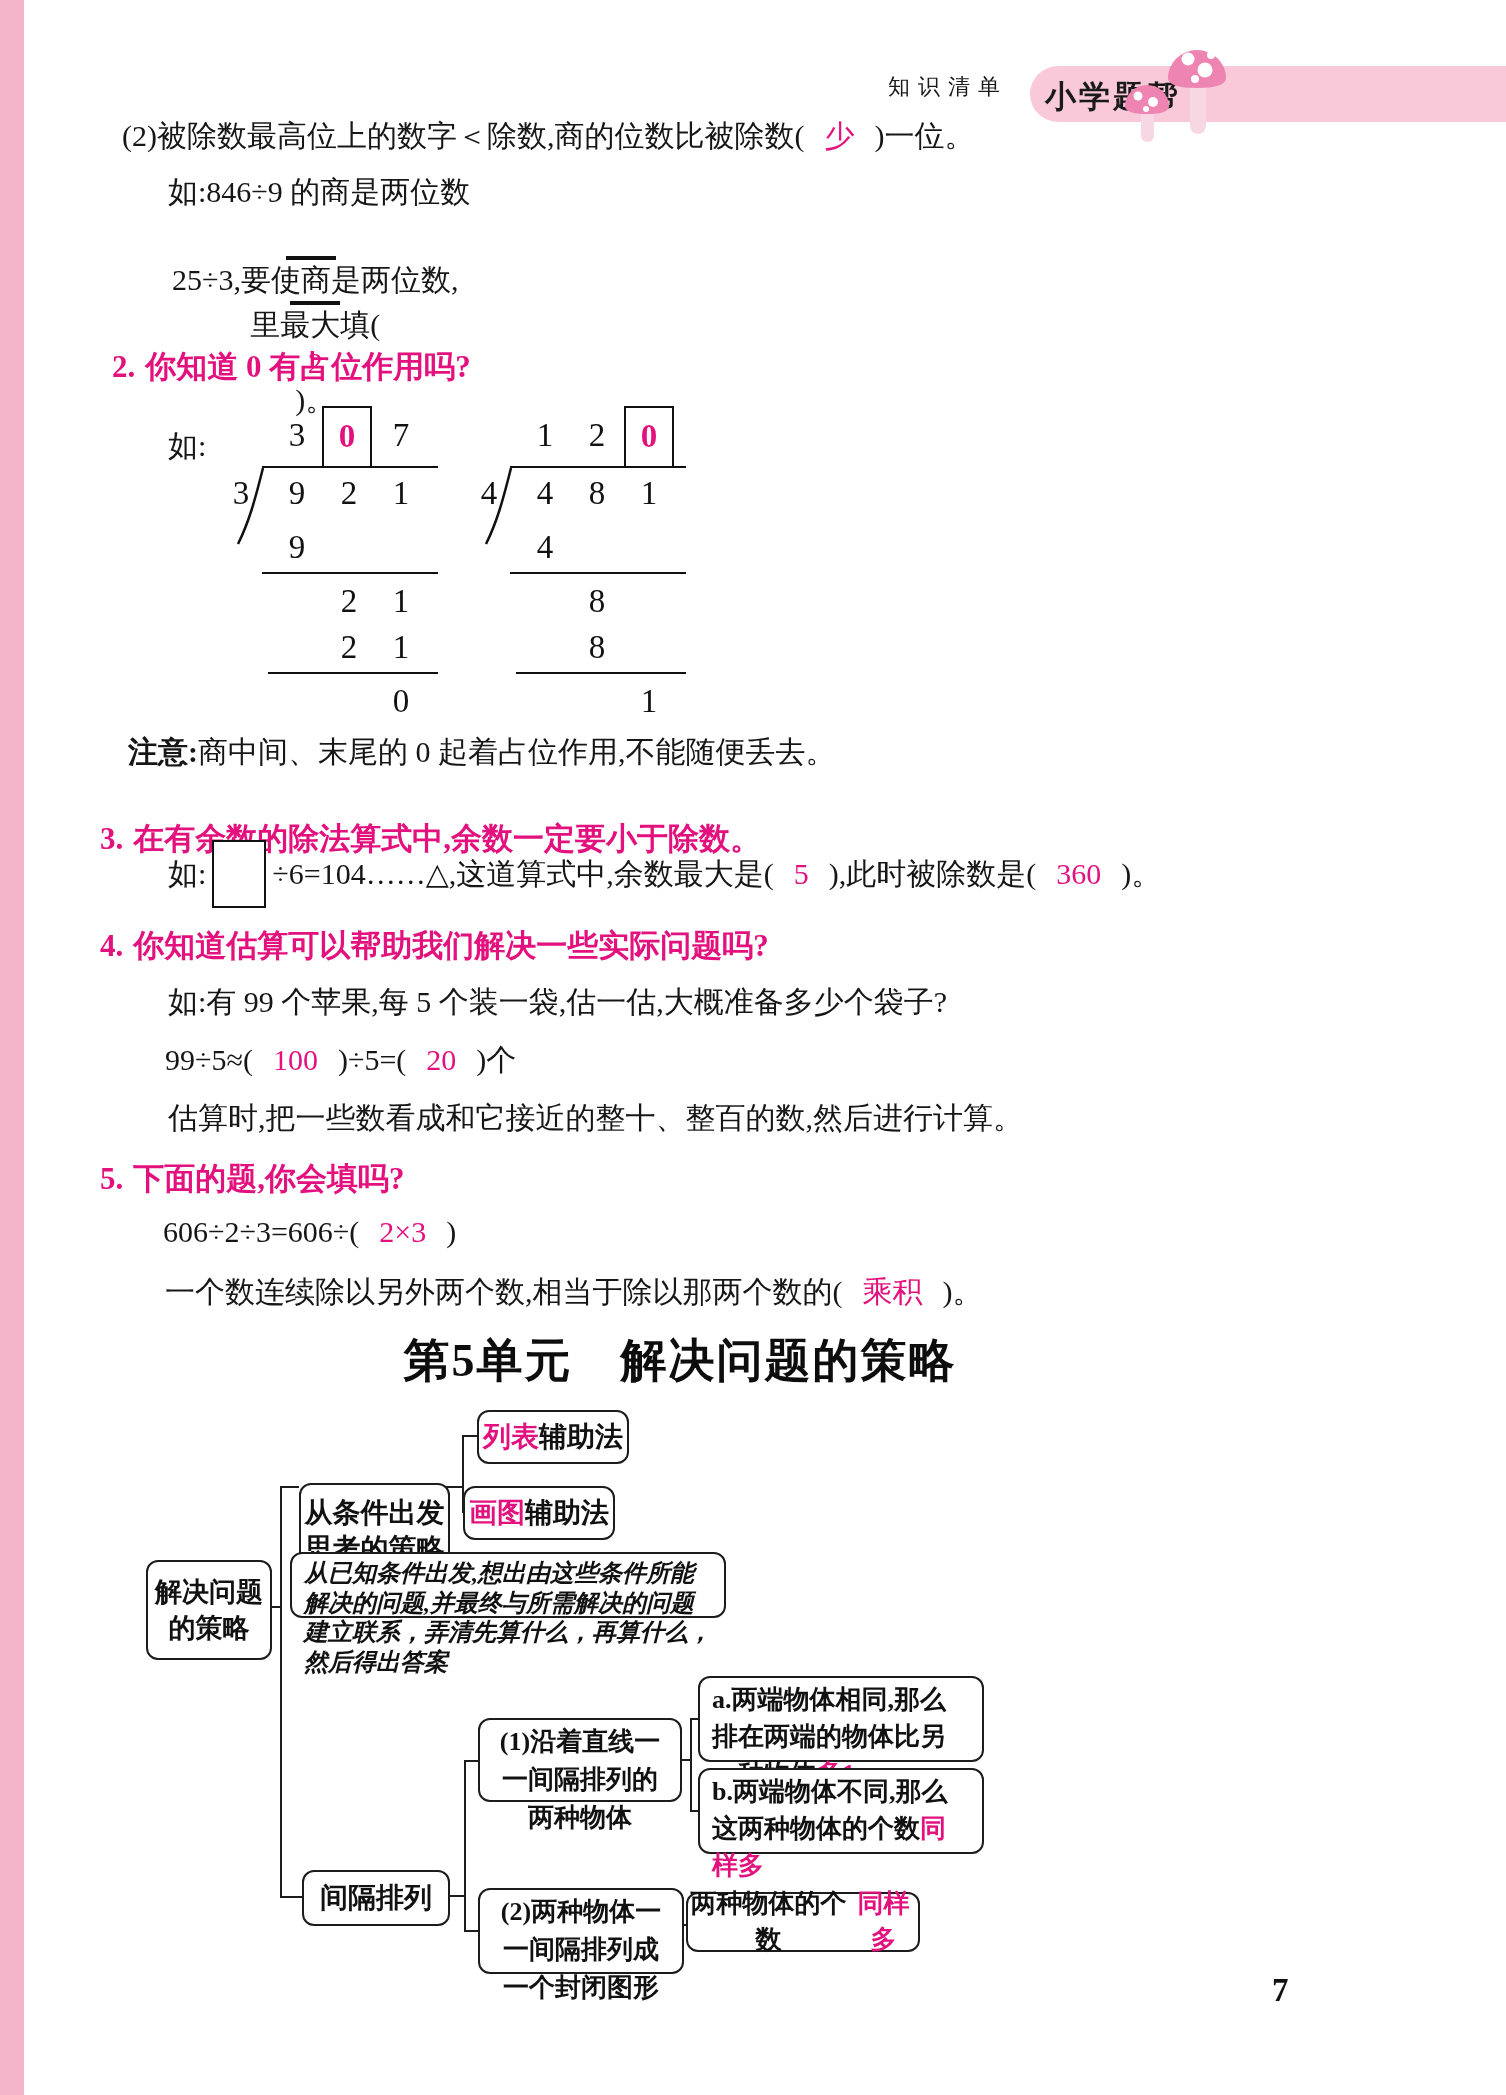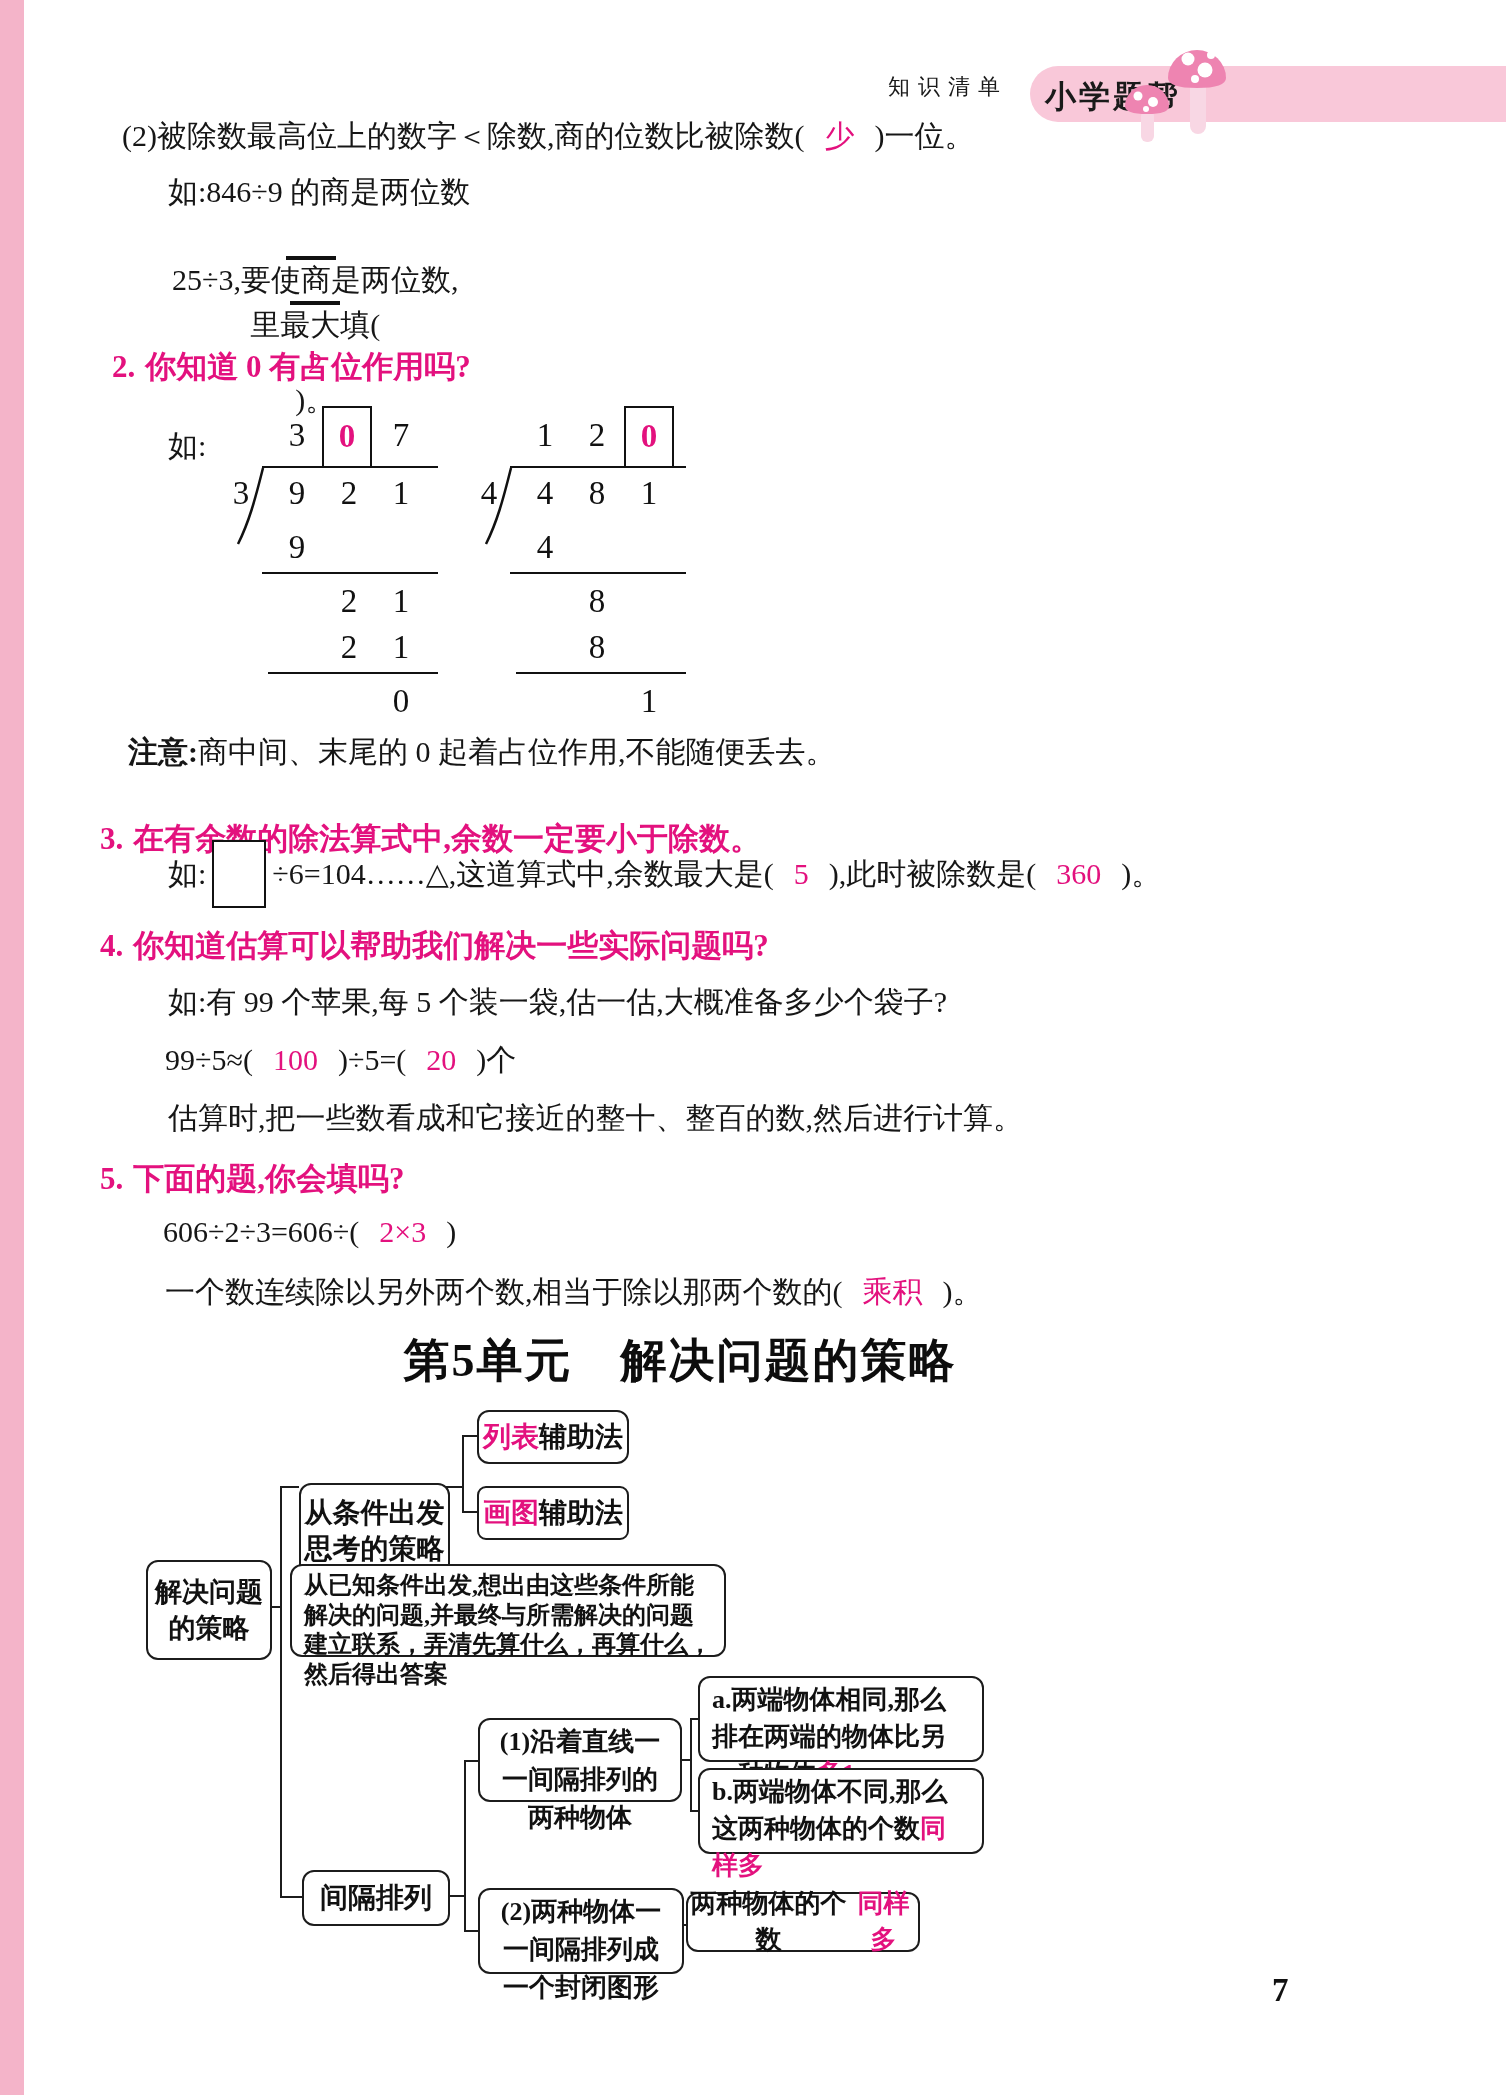--- a/index.html
+++ b/index.html
@@ -190,25 +190,25 @@
       <span>的策略</span>
     </div>
     <div class="fc-box" style="left:299px;top:40px;width:147px;height:92px;font-size:28px;margin-top:43px;">
       <span>从条件出发</span>
       <span>思考的策略</span>
     </div>
     <div class="fc-box" style="left:477px;top:10px;width:148px;height:50px;font-size:28px;flex-direction:row;">
       <span class="hlw">列表</span>
         <span>辅助法</span>
     </div>
-    <div class="fc-box" style="left:477px;top:86px;width:148px;height:50px;font-size:28px;flex-direction:row;border-radius:9px;">
+    <div class="fc-box" style="left:463px;top:86px;width:148px;height:50px;font-size:28px;flex-direction:row;">
       <span class="hlw">画图</span>
         <span>辅助法</span>
     </div>
-    <div class="fc-box fc-para" style="left:290px;top:164px;width:436px;height:93px;">从已知条件出发,想出由这些条件所能解决的问题,并最终与所需解决的问题建立联系，弄清先算什么，再算什么，然后得出答案</div>
+    <div class="fc-box fc-para" style="left:290px;top:152px;width:436px;height:66px;font-style:italic;">从已知条件出发,想出由这些条件所能解决的问题,并最终与所需解决的问题建立联系，弄清先算什么，再算什么，然后得出答案</div>
     <div class="fc-box" style="left:302px;top:470px;width:144px;height:52px;font-size:28px;">间隔排列</div>
     <div class="fc-box fc-case" style="left:478px;top:318px;width:204px;height:84px;text-align:center;line-height:38px;">(1)沿着直线一一间隔排列的两种物体</div>
     <div class="fc-box fc-case" style="left:478px;top:488px;width:206px;height:86px;text-align:center;line-height:38px;">(2)两种物体一一间隔排列成一个封闭图形</div>
     <div class="fc-box fc-case" style="left:698px;top:276px;width:286px;height:86px;">
       <span>a.两端物体相同,那么排在两端的物体比另一种物体</span><span class="hlw">多1</span>
     </div>
     <div class="fc-box fc-case" style="left:698px;top:368px;width:286px;height:86px;">
       <span>b.两端物体不同,那么这两种物体的个数</span><span class="hlw">同样多</span>
     </div>
     <div class="fc-box" style="left:686px;top:492px;width:230px;height:56px;font-size:26px;flex-direction:row;">

